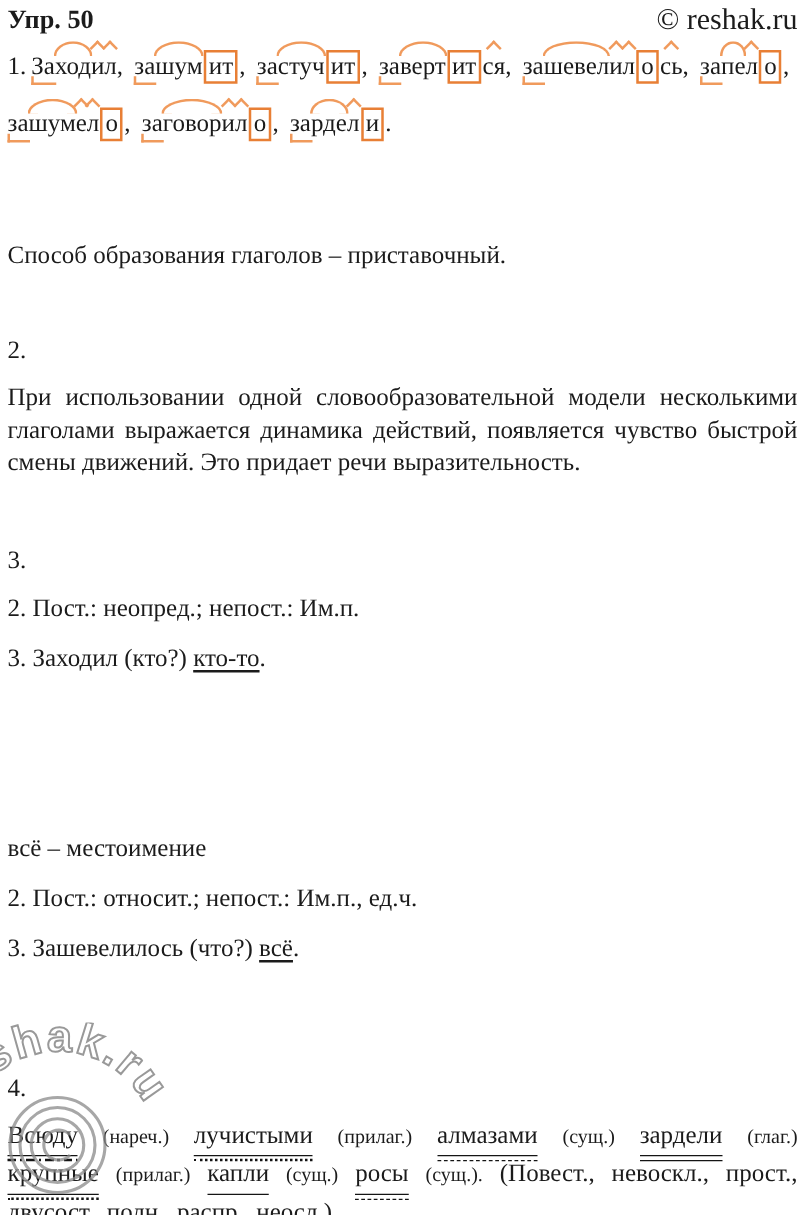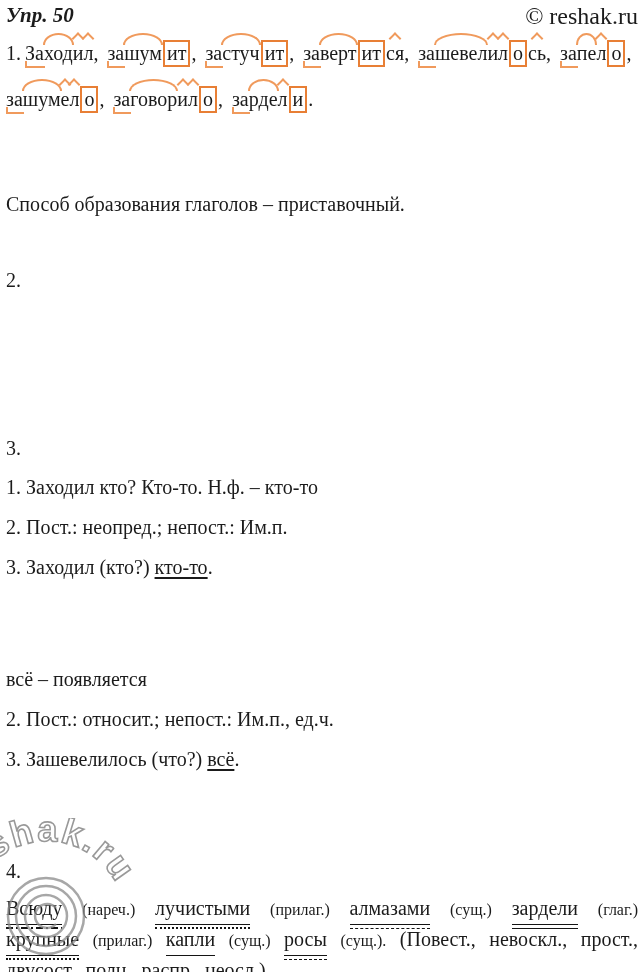--- a/index.html
+++ b/index.html
@@ -7,21 +7,21 @@
     position:relative;
     width:644px;height:972px;
     background:#fff;
     overflow:hidden;
     font-family:"Liberation Serif", serif;
     font-size:20px;
     color:#1b1b1b;
   }
   .abs{position:absolute;left:6px;right:6px;}
   
-  .hdr-ex{font-weight:bold;font-style:italic;font-size:21px;}
+  .hdr-ex{font-weight:bold;font-size:21px;}
   .hdr-cr{font-size:24px;}
   .header-row{display:flex;justify-content:space-between;align-items:flex-start;}
   
   .word-line{white-space:nowrap;padding-top:11px;}
   .word-line + .word-line{margin-top:8px;}
   .mword{display:inline-block;margin-right:9px;}
   .list-num{margin-right:4px;}
   .seg{position:relative;display:inline-block;}
   .seg.prefix::after{
     content:'';position:absolute;left:0;right:-1px;bottom:-3px;height:5px;
@@ -73,31 +73,31 @@
   </div>
 
   <div class="abs" style="top:29px;">
     <div class="word-line"><span class="list-num">1.</span><span class="mword"><span class="seg prefix">За</span><span class="seg root">ход</span><span class="seg suffix">и</span><span class="seg suffix">л</span>,</span><span class="mword"><span class="seg prefix">за</span><span class="seg root">шум</span><span class="seg ending">ит</span>,</span><span class="mword"><span class="seg prefix">за</span><span class="seg root">стуч</span><span class="seg ending">ит</span>,</span><span class="mword"><span class="seg prefix">за</span><span class="seg root">верт</span><span class="seg ending">ит</span><span class="seg suffix">ся</span>,</span><span class="mword"><span class="seg prefix">за</span><span class="seg root">шевел</span><span class="seg suffix">и</span><span class="seg suffix">л</span><span class="seg ending">о</span><span class="seg suffix">сь</span>,</span><span class="mword"><span class="seg prefix">за</span><span class="seg root">пе</span><span class="seg suffix">л</span><span class="seg ending">о</span>,</span></div>
     <div class="word-line"><span class="mword"><span class="seg prefix">за</span><span class="seg root">шум</span><span class="seg suffix">е</span><span class="seg suffix">л</span><span class="seg ending">о</span>,</span><span class="mword"><span class="seg prefix">за</span><span class="seg root">говор</span><span class="seg suffix">и</span><span class="seg suffix">л</span><span class="seg ending">о</span>,</span><span class="mword"><span class="seg prefix">за</span><span class="seg root">рде</span><span class="seg suffix">л</span><span class="seg ending">и</span>.</span></div>
   </div>
 
   <p class="abs para" style="top:191px;">Способ образования глаголов – приставочный.</p>
 
   <p class="abs para" style="top:267px;">2.</p>
+  <p class="abs para" style="top:305px;">При использовании одной словообразовательной модели несколькими глаголами выражается динамика действий, появляется чувство быстрой смены движений. Это придает речи выразительность.</p>
 
   <p class="abs para" style="top:435px;">3.</p>
 
   <div class="abs" style="top:476px;">
-    <p class="aline">1. Заходил кто? Кто-то. Н.ф. – кто-то</p>
     <p class="aline">2. Пост.: неопред.; непост.: Им.п.</p>
     <p class="aline"><span>3. Заходил (кто?) </span><span class="u">кто-то</span><span>.</span></p>
   </div>
 
   <div class="abs" style="top:668px;">
-    <p class="aline">всё – появляется</p>
+    <p class="aline">всё – местоимение</p>
     <p class="aline">2. Пост.: относит.; непост.: Им.п., ед.ч.</p>
     <p class="aline"><span>3. Зашевелилось (что?) </span><span class="u">всё</span><span>.</span></p>
   </div>
 
   <p class="abs para" style="top:858px;">4.</p>
   <div class="abs sentence" style="top:894px;"><span class="s4token"><span class="role role-adverbial">Всюду</span> <span class="pos-label">(нареч.)</span></span> <span class="s4token"><span class="role role-attribute">лучистыми</span> <span class="pos-label">(прилаг.)</span></span> <span class="s4token"><span class="role role-object">алмазами</span> <span class="pos-label">(сущ.)</span></span> <span class="s4token"><span class="role role-predicate">зардели</span> <span class="pos-label">(глаг.)</span></span> <span class="s4token"><span class="role role-attribute">крупные</span> <span class="pos-label">(прилаг.)</span></span> <span class="s4token"><span class="role role-subject">капли</span> <span class="pos-label">(сущ.)</span></span> <span class="s4token"><span class="role role-object">росы</span> <span class="pos-label">(сущ.).</span></span> <span>(Повест., невоскл., прост., двусост., полн., распр., неосл.)</span></div>
 
   <svg class="wm" width="230" height="170" viewBox="0 0 230 170">
     <g stroke="#8a8a8a" fill="none" stroke-width="2.5">
       <circle cx="80" cy="98" r="38"></circle>

